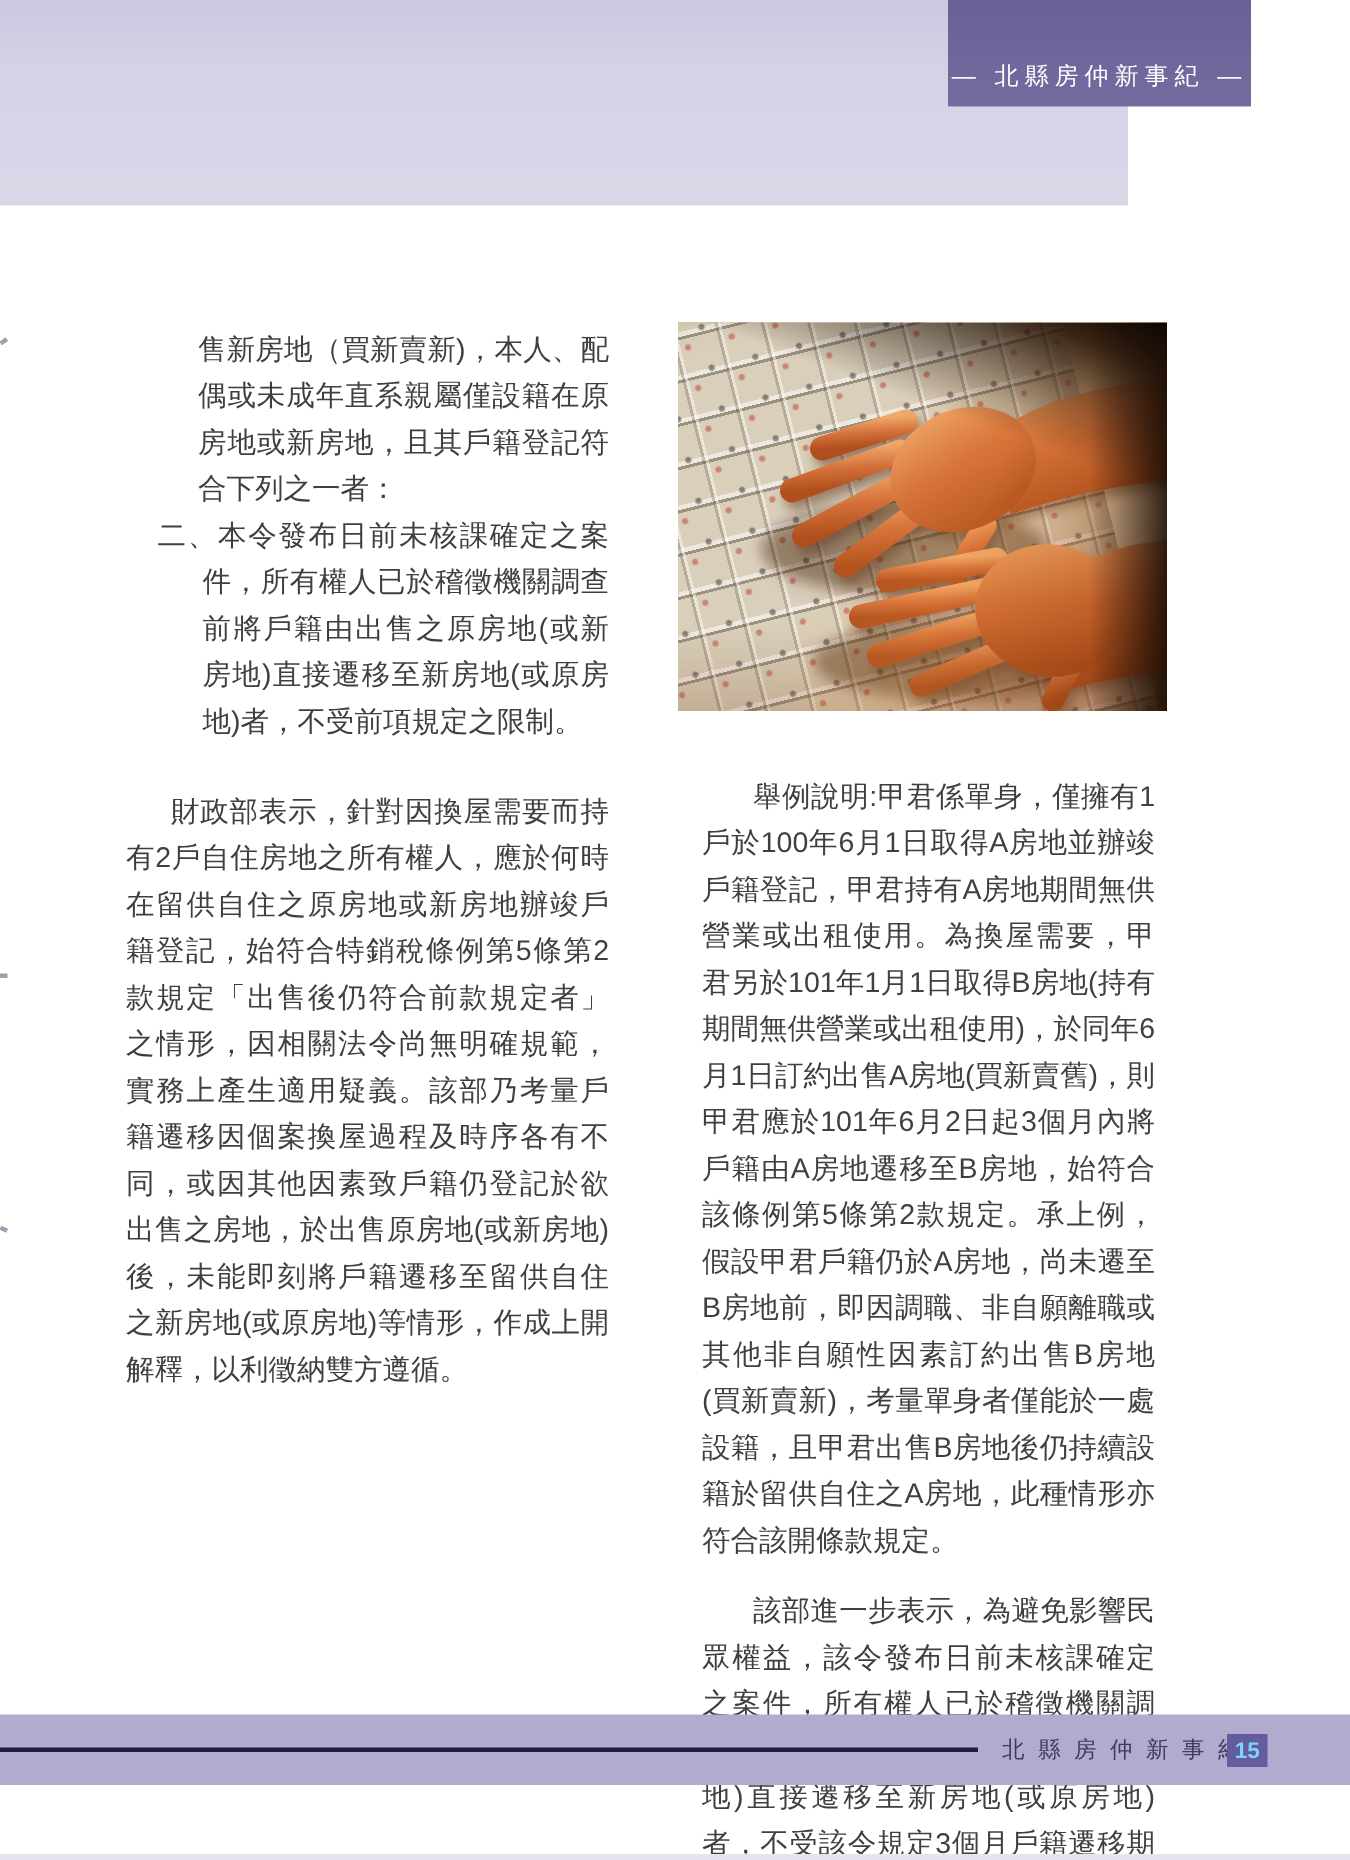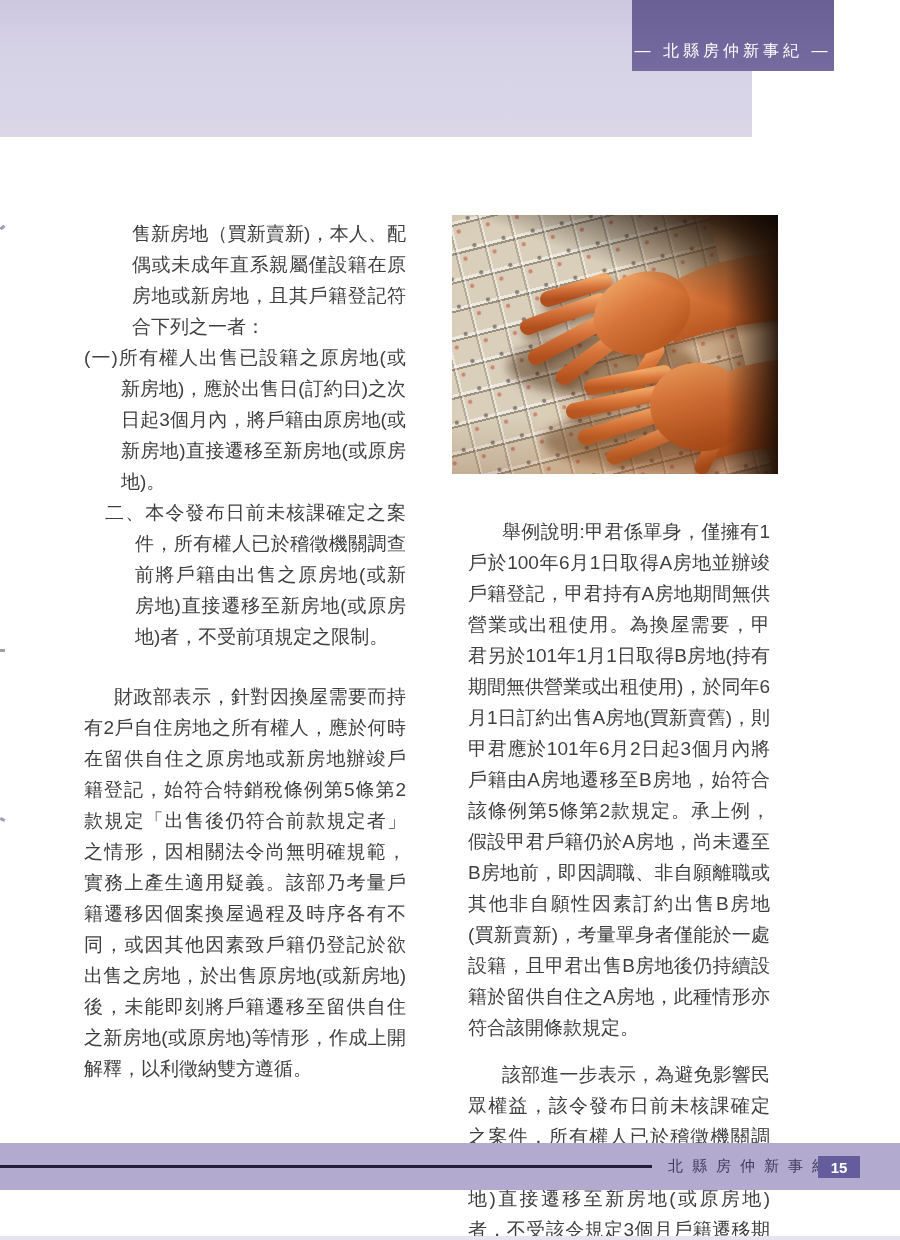--- a/index.html
+++ b/index.html
@@ -47,22 +47,22 @@
               linear-gradient(200deg, rgba(14,7,3,.97) 0%, rgba(30,15,6,.85) 8%, rgba(40,20,8,0) 30%),
               linear-gradient(270deg, rgba(20,10,4,.85) 0%, rgba(40,20,8,0) 16%),
               linear-gradient(115deg, rgba(255,190,110,0) 38%, rgba(255,160,70,.16) 58%, rgba(150,60,10,.32) 86%, rgba(90,35,5,.45) 100%),
               linear-gradient(0deg, rgba(120,60,20,.22) 0%, rgba(120,60,20,0) 22%);}
 
   
   .footer-band{position:absolute;left:0;top:1143px;width:900px;height:47px;background:#b3aad0;}
   .footer-rule{position:absolute;left:0;top:22px;width:652px;height:3px;background:#241d3a;}
   .footer-title{position:absolute;left:668px;top:0;height:47px;display:flex;align-items:center;
                 color:#413b58;font-size:15px;letter-spacing:9px;white-space:nowrap;}
-  .page-box{position:absolute;left:818px;top:13px;width:42px;height:22px;background:#655c9e;
-            color:#ffffff;font-size:15px;font-weight:bold;
+  .page-box{position:absolute;left:818px;top:13px;width:27px;height:22px;background:#655c9e;
+            color:#7dd3fc;font-size:15px;font-weight:bold;
             display:flex;align-items:center;justify-content:center;}
   .bottom-hairline{position:absolute;left:0;top:1236px;width:900px;height:4px;background:#e7e4f2;}
 
   
   .tick{position:absolute;left:0;width:5px;height:3px;background:#a09db0;}
   .tick.t1{top:226px;transform:rotate(-35deg);}
   .tick.t2{top:649px;}
   .tick.t3{top:818px;transform:rotate(25deg);}
 </style>
 </head>
@@ -111,21 +111,20 @@
         <path d="M 222 216 L 162 242" stroke="url(#skinG)" stroke-width="15" stroke-linecap="round" fill="none"></path>
         <path d="M 262 228 L 250 252" stroke="url(#skinG)" stroke-width="15" stroke-linecap="round" fill="none"></path>
         <ellipse cx="248" cy="192" rx="50" ry="44" fill="url(#skinG)" transform="rotate(8 248 192)"></ellipse>
       </g>
     </svg>
     <div class="photo-light"></div>
   </div>
 
   <div class="col col-left">
     <div class="intro">售新房地（買新賣新)，本人、配偶或未成年直系親屬僅設籍在原房地或新房地，且其戶籍登記符合下列之一者：</div>
-    <div class="li-a"><span>(一)</span><span>所有權人出售已設籍之原房地(或新房地)，應於出售日(訂約日)之次日起3個月內，將戶籍由原房地(或新房地)直接遷移至新房地(或原房地)。</span></div>
     <div class="li-b"><span>二、</span><span>本令發布日前未核課確定之案件，所有權人已於稽徵機關調查前將戶籍由出售之原房地(或新房地)直接遷移至新房地(或原房地)者，不受前項規定之限制。</span></div>
     <div class="para-l">財政部表示，針對因換屋需要而持有2戶自住房地之所有權人，應於何時在留供自住之原房地或新房地辦竣戶籍登記，始符合特銷稅條例第5條第2款規定「出售後仍符合前款規定者」之情形，因相關法令尚無明確規範，實務上產生適用疑義。該部乃考量戶籍遷移因個案換屋過程及時序各有不同，或因其他因素致戶籍仍登記於欲出售之房地，於出售原房地(或新房地)後，未能即刻將戶籍遷移至留供自住之新房地(或原房地)等情形，作成上開解釋，以利徵納雙方遵循。</div>
   </div>
 
   <div class="col col-right">
     <p class="para-r">舉例說明:甲君係單身，僅擁有1戶於100年6月1日取得A房地並辦竣戶籍登記，甲君持有A房地期間無供營業或出租使用。為換屋需要，甲君另於101年1月1日取得B房地(持有期間無供營業或出租使用)，於同年6月1日訂約出售A房地(買新賣舊)，則甲君應於101年6月2日起3個月內將戶籍由A房地遷移至B房地，始符合該條例第5條第2款規定。承上例，假設甲君戶籍仍於A房地，尚未遷至B房地前，即因調職、非自願離職或其他非自願性因素訂約出售B房地(買新賣新)，考量單身者僅能於一處設籍，且甲君出售B房地後仍持續設籍於留供自住之A房地，此種情形亦符合該開條款規定。</p>
     <p class="para-r">該部進一步表示，為避免影響民眾權益，該令發布日前未核課確定之案件，所有權人已於稽徵機關調查前將戶籍由出售之原房地(或新房地)直接遷移至新房地(或原房地)者，不受該令規定3個月戶籍遷移期限之限制。(資料來源：財政部賦稅署)</p>
   </div>
 
   <div class="footer-band">

